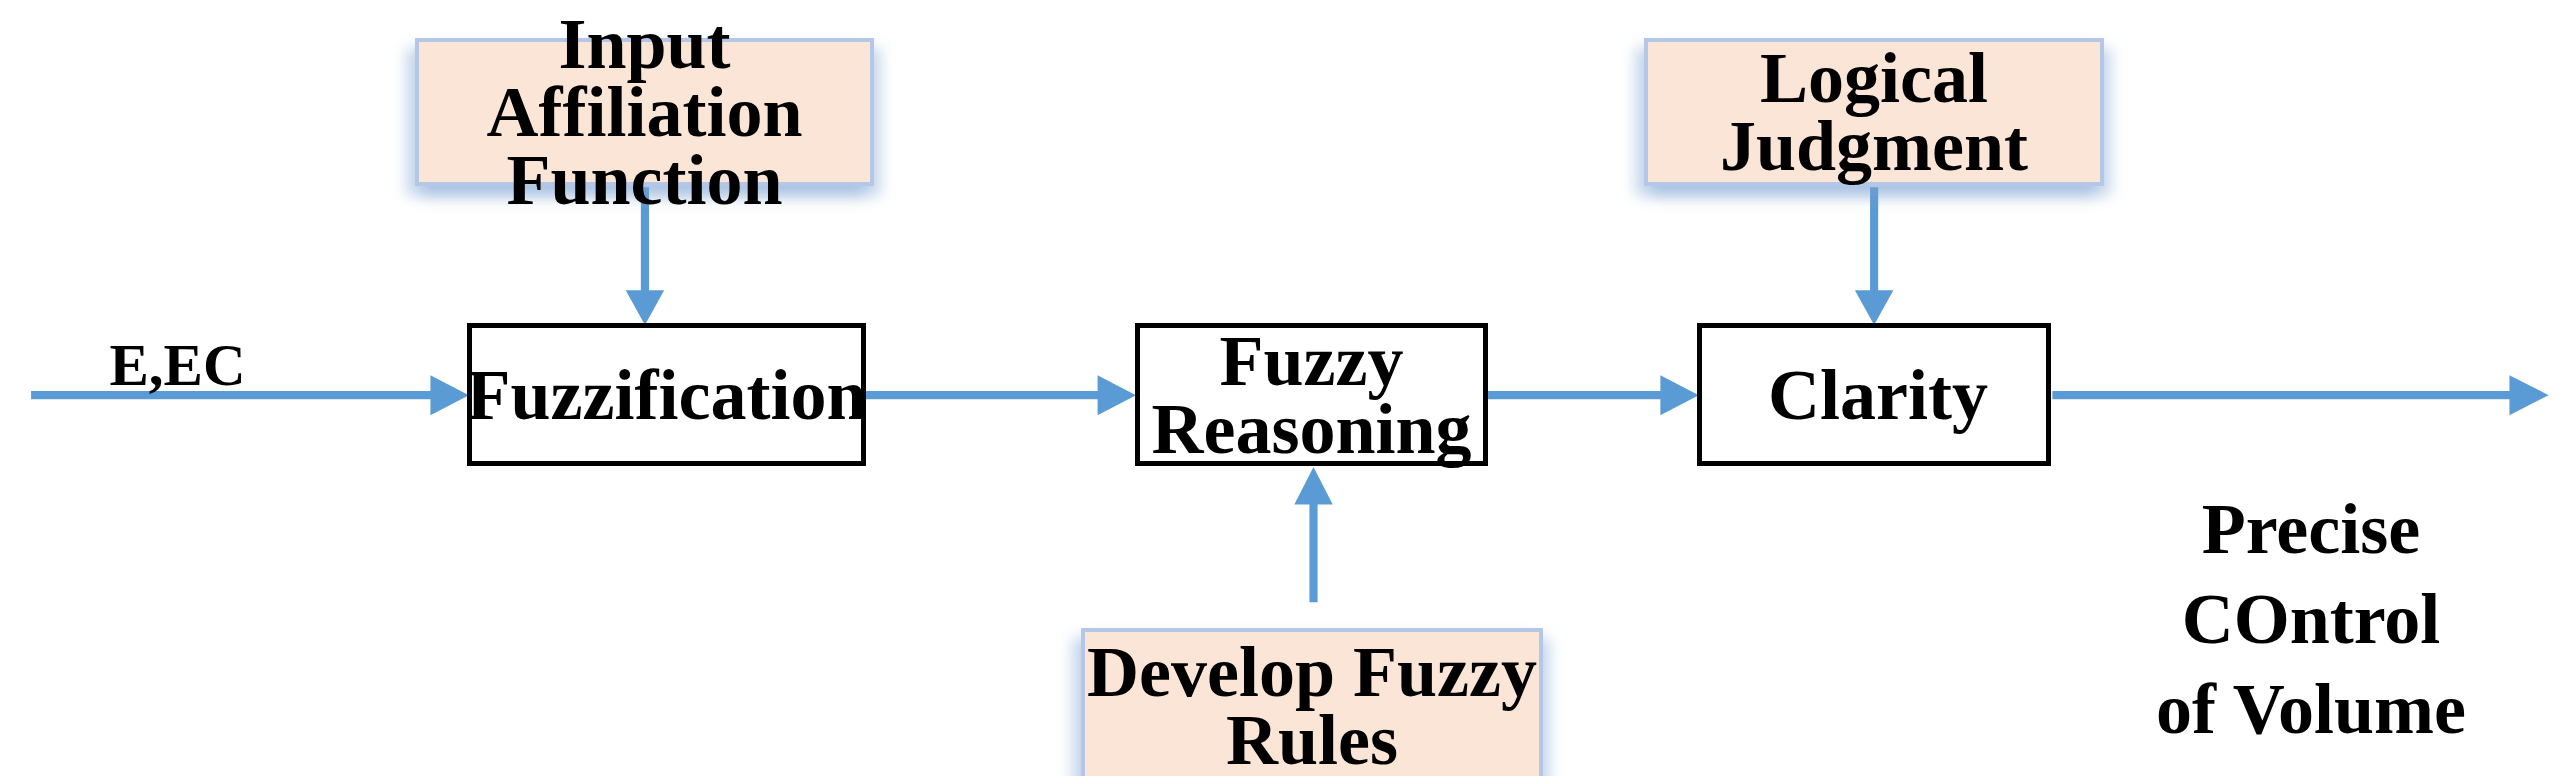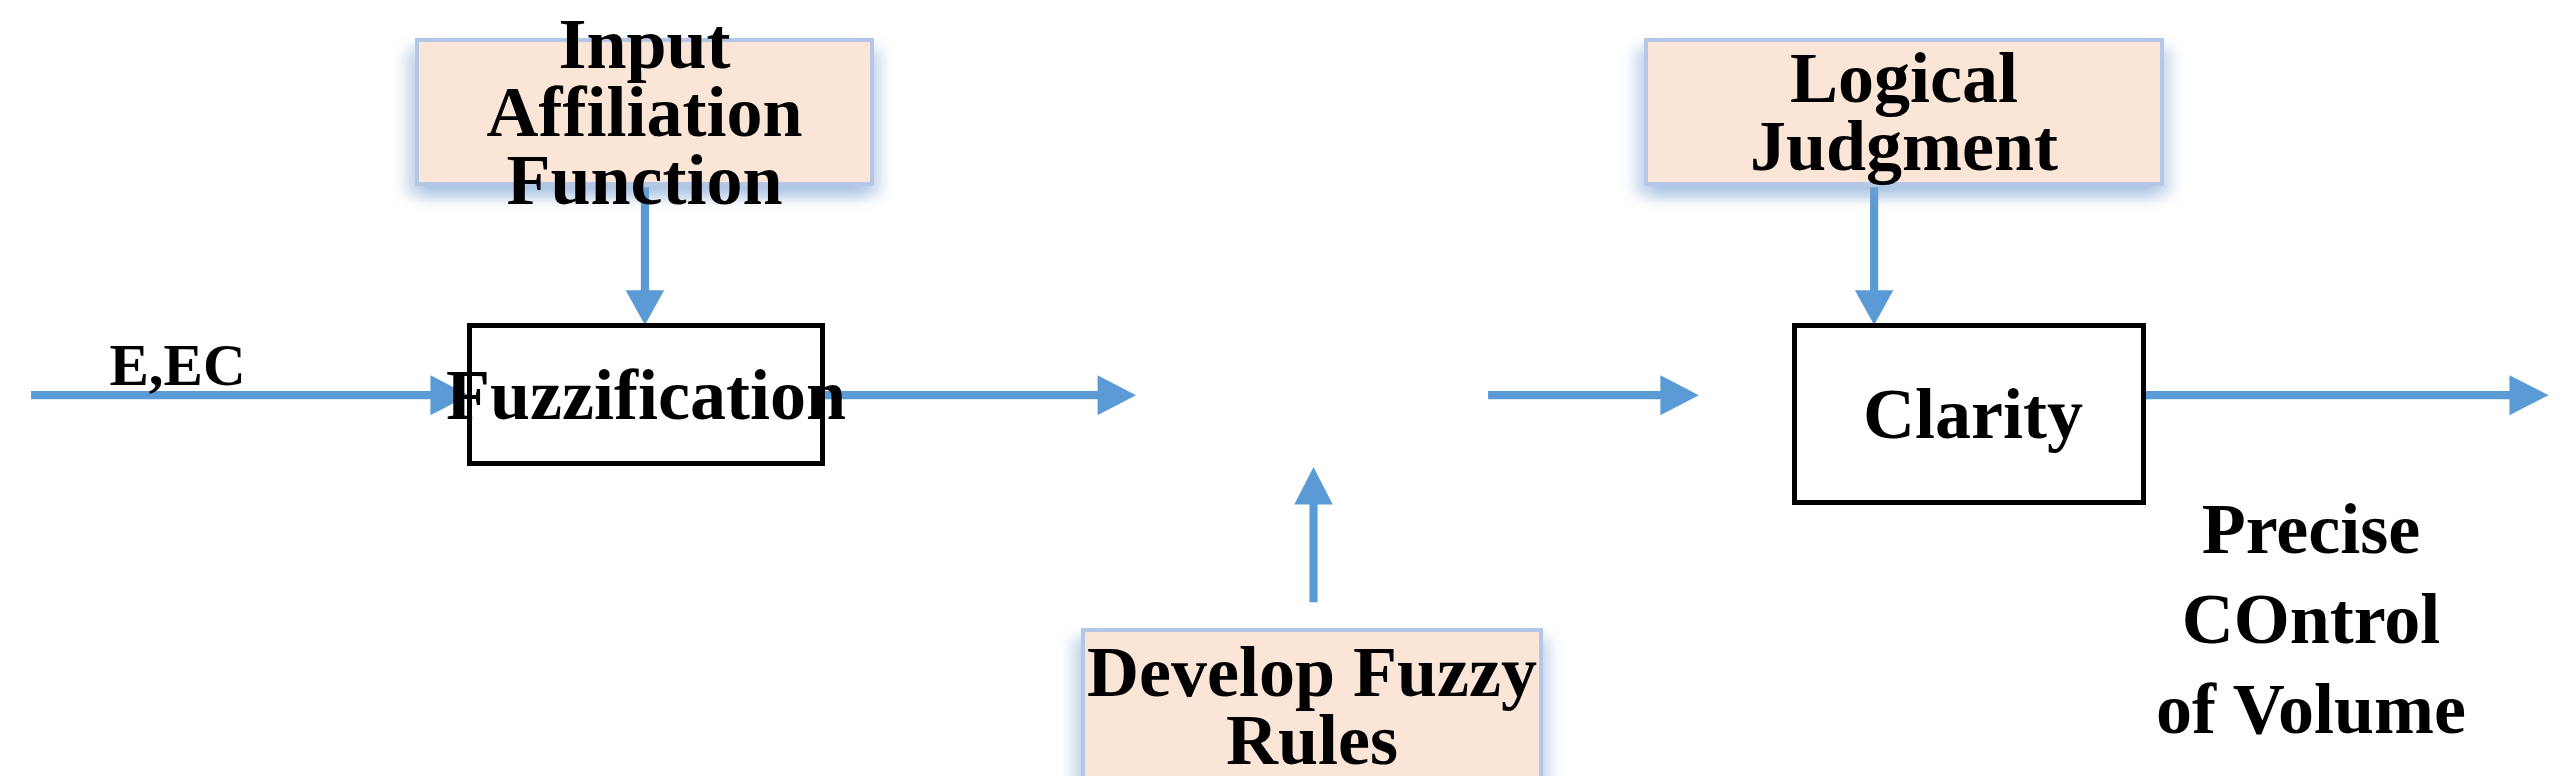--- a/index.html
+++ b/index.html
@@ -44,25 +44,25 @@
   .pbox {
     border: 5.2px solid var(--process-border, #000000);
     background: var(--process-fill, #ffffff);
   }
   .sbox {
     border: 4.4px solid var(--support-border, #b4c7e7);
     background: var(--support-fill, #fbe5d6);
     box-shadow: -9px 10.4px 13.3px var(--shadow, rgba(120,160,210,0.4)),
                  7.4px 10.4px 13.3px var(--shadow, rgba(120,160,210,0.4));
   }
-  #box-fuzzification   { left: 467px;  top: 323px; width: 358px; height: 143px; }
+  #box-fuzzification   { left: 467px;  top: 323px; width: 399px; height: 143px; }
   #box-fuzzy-reasoning { left: 1135px; top: 323px; width: 353px; height: 143px; }
-  #box-clarity         { left: 1792px; top: 323px; width: 354px; height: 182px; padding-left: 8px; }
+  #box-clarity         { left: 1697px; top: 323px; width: 354px; height: 143px; padding-left: 8px; }
   #box-input-affiliation { left: 415px;  top: 38px;  width: 459px; height: 148px; }
-  #box-logical-judgment  { left: 1644px; top: 38px;  width: 520px; height: 148px; }
+  #box-logical-judgment  { left: 1644px; top: 38px;  width: 460px; height: 148px; }
   #box-develop-rules     { left: 1081px; top: 628px; width: 462px; height: 155px; }
 
   .floating-label {
     position: absolute;
     font-weight: bold;
     text-align: center;
     margin-top: 40px;
   }
   #label-input {
     left: 59px; top: 290px; width: 237px;
@@ -108,20 +108,23 @@
       <polygon class="arrow-head" points="1750,682 1802,682 1776,631"></polygon>
     </g>
   </svg>
 
   <div class="floating-label" id="label-input">E,EC</div>
 
   <div class="box pbox" id="box-fuzzification">
     <span>Fuzzification</span>
   </div>
 
+  <div class="box pbox" id="box-fuzzy-reasoning">
+    <span>Fuzzy<br>Reasoning</span>
+  </div>
 
   <div class="box pbox" id="box-clarity">
     <span>Clarity</span>
   </div>
 
   <div class="box sbox" id="box-input-affiliation">
     <span>Input Affiliation<br>Function</span>
   </div>
 
   <div class="box sbox" id="box-logical-judgment">

